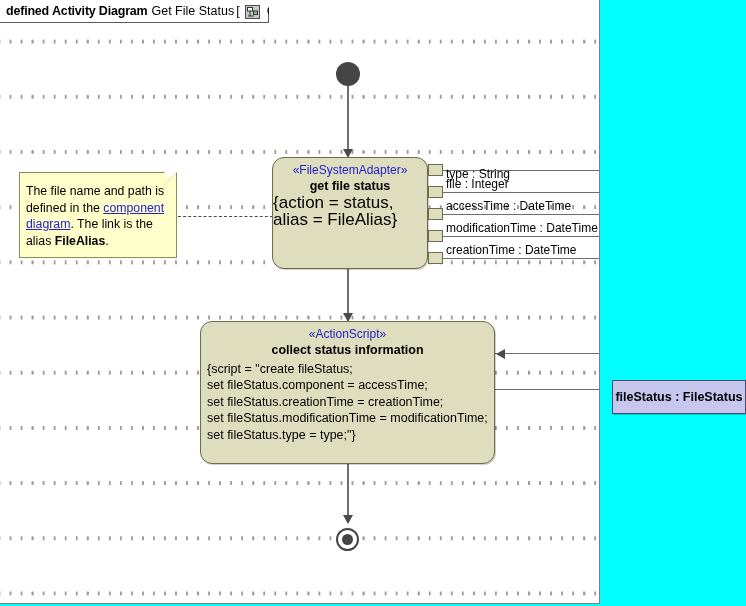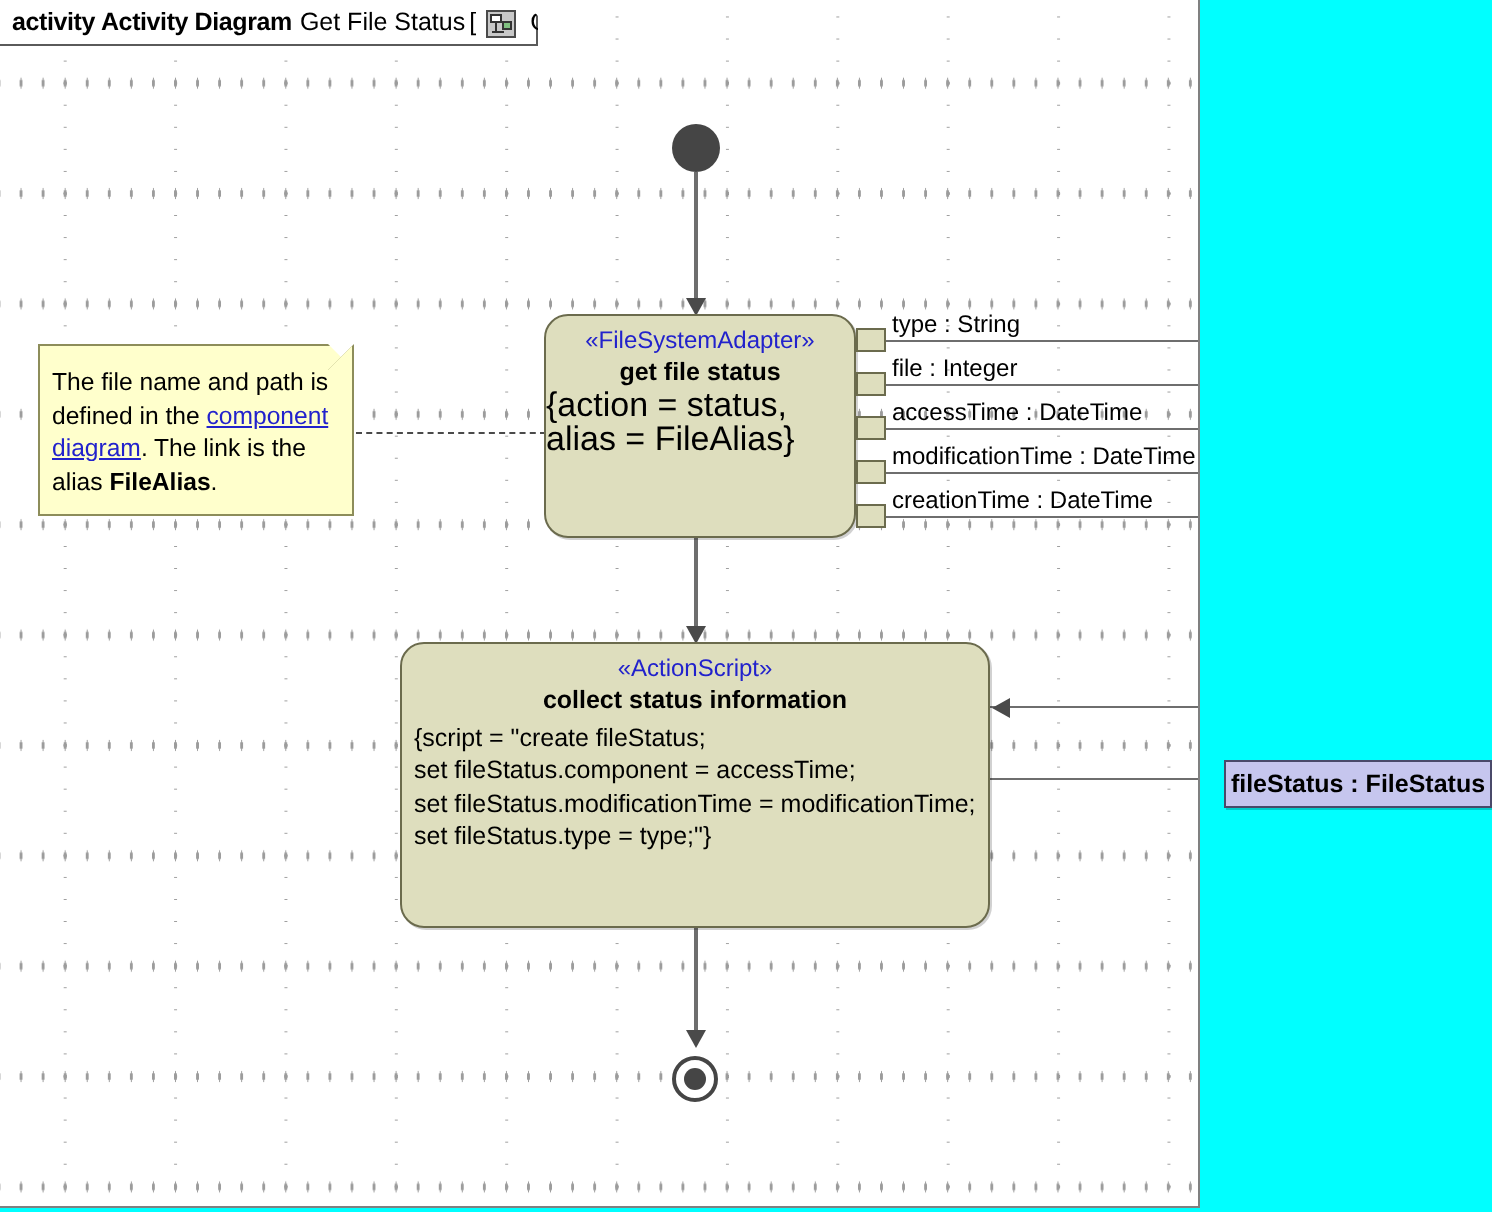--- a/index.html
+++ b/index.html
@@ -219,51 +219,52 @@
     <div class="body-right">{action = status,</div>
     <div class="body-right">alias = FileAlias}</div>
   </div>
 
   <div class="pin" style="left:428px;top:164px;"></div>
   <div class="pin" style="left:428px;top:186px;"></div>
   <div class="pin" style="left:428px;top:208px;"></div>
   <div class="pin" style="left:428px;top:230px;"></div>
   <div class="pin" style="left:428px;top:252px;"></div>
 
-  <div class="pinlabel" style="left:446px;top:155px;">type : String</div>
+  <div class="pinlabel" style="left:446px;top:167px;">type : String</div>
   <div class="pinlabel" style="left:446px;top:177px;">file : Integer</div>
   <div class="pinlabel" style="left:446px;top:199px;">accessTime : DateTime</div>
   <div class="pinlabel" style="left:446px;top:221px;">modificationTime : DateTime</div>
   <div class="pinlabel" style="left:446px;top:243px;">creationTime : DateTime</div>
 
   <div class="dashed" style="left:178px;top:216px;width:95px;"></div>
 
   <div id="note" style="left:19px;top:172px;width:158px;height:86px;">
     <span>The file name and path is defined in the </span><a>component diagram</a><span>. The link is the alias </span><b>FileAlias</b><span>.</span>
   </div>
   <div id="note-fold" style="left:164px;top:172px;"></div>
   <div id="note-fold2" style="left:164px;top:173px;"></div>
 
   <div class="action" style="left:200px;top:321px;width:295px;height:143px;">
     <div class="stereo">«ActionScript»</div>
     <div class="aname">collect status information</div>
     <div class="body-left">{script = "create fileStatus;</div>
     <div class="body-left" style="padding-top:0">set fileStatus.component = accessTime;</div>
+    <div class="body-left" style="padding-top:0">set fileStatus.creationTime = creationTime;</div>
     <div class="body-left" style="padding-top:0">set fileStatus.modificationTime = modificationTime;</div>
     <div class="body-left" style="padding-top:0">set fileStatus.type = type;"}</div>
   </div>
 
   <div id="final-node" style="left:336px;top:528px;"></div>
 
 </div>
 
-<div id="obj-node" style="left:612px;top:380px;width:134px;height:24px;">fileStatus : FileStatus</div>
+<div id="obj-node" style="left:612px;top:380px;width:134px;height:34px;">fileStatus : FileStatus</div>
 
 <div id="title-tab" style="width:260px;">
-  <span class="kw">activity</span>
+  <span class="kw">defined</span>
   <span class="nm">Activity Diagram</span>
   <span class="rest">Get File Status</span>
   <span class="brk">[</span>
   <span class="tab-icon">
     <svg width="15" height="14" viewBox="0 0 15 14">
       <rect x="0.5" y="0.5" width="14" height="13" fill="#C8C8C8" stroke="#4a4a4a"></rect>
       <rect x="2.5" y="2.5" width="5" height="3.5" fill="#ffffff" stroke="#333"></rect>
       <rect x="8.5" y="6" width="4" height="3.5" fill="#7fbf7f" stroke="#333"></rect>
       <line x1="5" y1="6" x2="5" y2="11" stroke="#333"></line>
       <line x1="3" y1="11" x2="9" y2="11" stroke="#333"></line>

